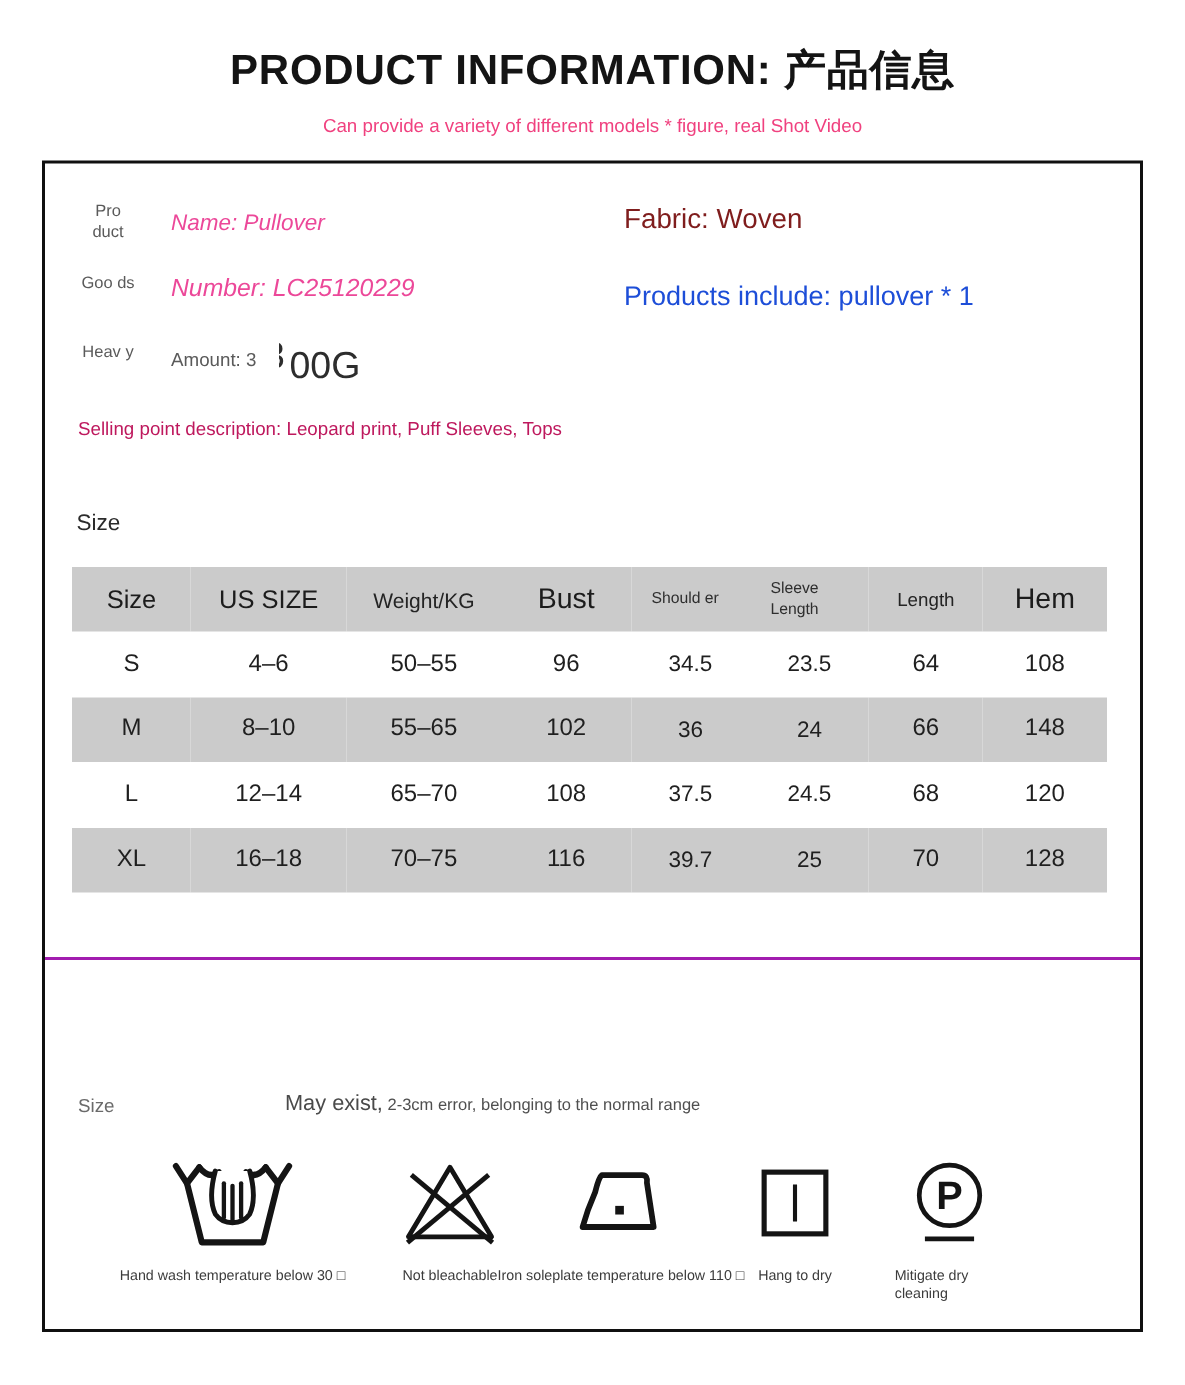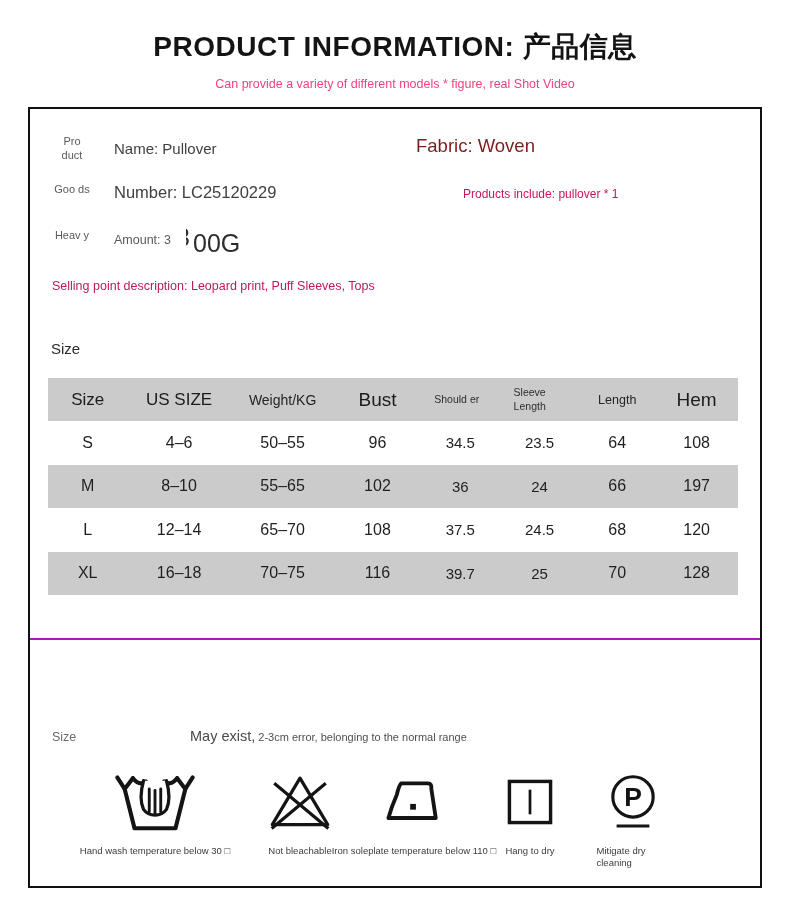--- a/index.html
+++ b/index.html
@@ -11,27 +11,27 @@
   .page-subtitle { text-align:center; margin-top:11px; font-size:12.5px; color:#f0417f; }
 
   .box { position:absolute; left:28px; top:107px; width:734px; height:781px;
     border:2px solid #101010; }
 
   .sec-top { position:relative; height:531px; border-bottom:2px solid #a21caf; }
   .sec-bottom { position:relative; height:246px; }
 
   .lbl { position:absolute; left:22px; width:40px; text-align:center;
     font-size:11px; line-height:1.25; color:#5a5a5a; }
-  .val { position:absolute; color:#404040; white-space:nowrap; }
+  .val { position:absolute; color:#ec4899; white-space:nowrap;font-style:italic; }
   .right-val { position:absolute; left:386px; white-space:nowrap; }
 
   .v-name   { top:31px;  left:84px; font-size:15px; }
   .v-number { top:74px;  left:84px; font-size:16.5px; }
   .r-fabric { top:26px;  font-size:18.5px; color:#7f1d1d; }
-  .r-products { top:78px; font-size:12px; color:#be185d;margin-left:47px; }
+  .r-products { top:78px; font-size:18px; color:#1d4ed8; }
 
   .amt-label { position:absolute; top:124px; left:84px; font-size:12.5px; color:#5a5a5a; }
   .amt-big { position:absolute; top:114px; left:156px; font-size:25px; color:#2d2d2d; }
   .amt-clip { display:inline-block; width:7px; overflow:hidden; }
   .amt-clip-inner { display:inline-block; margin-left:-10px; }
 
   .selling { position:absolute; top:170px; left:22px; font-size:12.5px; color:#be185d; }
   .size-heading { position:absolute; top:231px; left:21px; font-size:15px; color:#2b2b2b; }
 
   table.size-table { position:absolute; top:269px; left:18px; width:690px;
@@ -123,21 +123,21 @@
           <td>108</td>
         </tr>
         <tr>
           <td>M</td>
           <td>8–10</td>
           <td>55–65</td>
           <td>102</td>
           <td class="sm">36</td>
           <td class="sm">24</td>
           <td>66</td>
-          <td>197</td>
+          <td>148</td>
         </tr>
         <tr>
           <td>L</td>
           <td>12–14</td>
           <td>65–70</td>
           <td>108</td>
           <td class="sm">37.5</td>
           <td class="sm">24.5</td>
           <td>68</td>
           <td>120</td>

